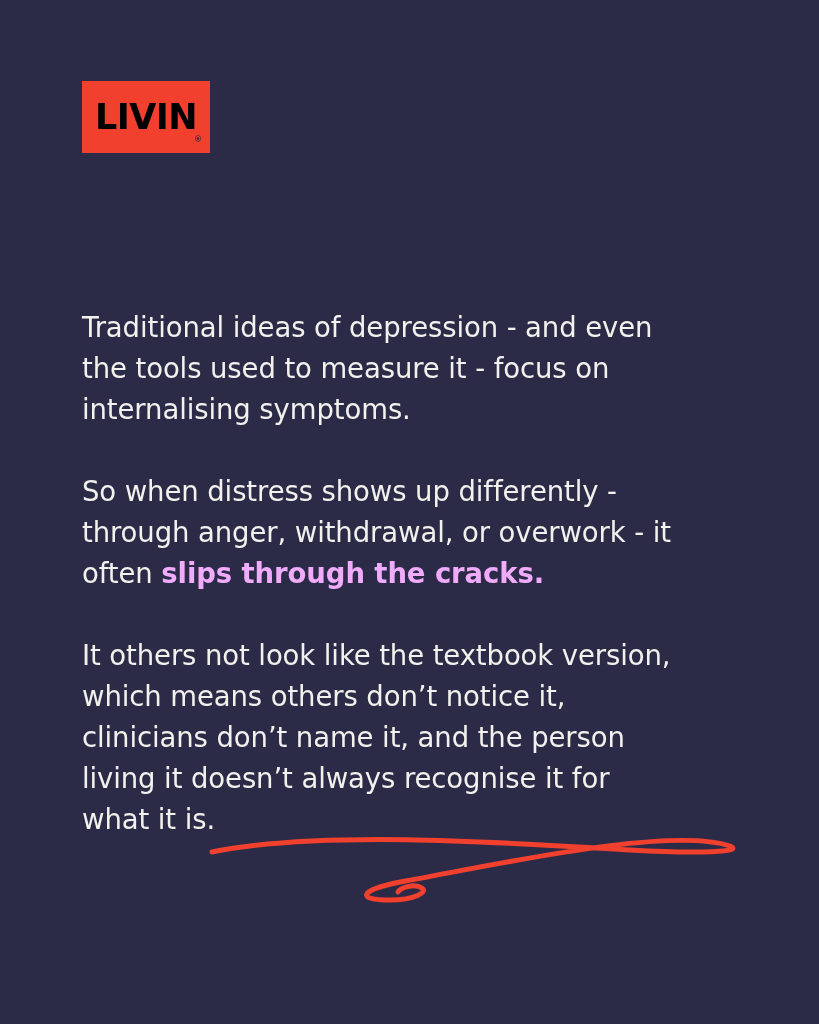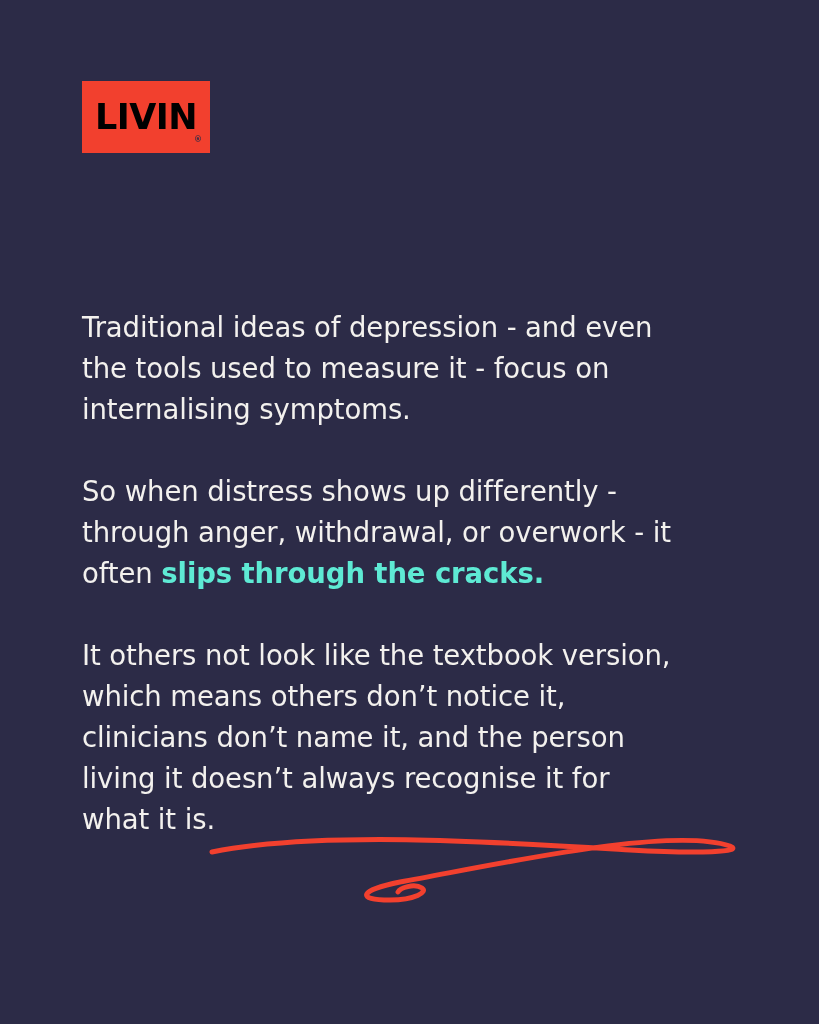--- a/index.html
+++ b/index.html
@@ -54,21 +54,21 @@
     font-family: "DejaVu Sans", sans-serif;
     font-size: 27.5px;
     line-height: 41px;
     font-weight: 400;
     letter-spacing: -0.1px;
     margin-top: 19px;
   }
   .para { margin-bottom: 41px; }
   .para:last-child { margin-bottom: 0; }
   .highlight {
-    color: #5eead4;
+    color: #f0abfc;
     font-weight: bold;
   }
   .swoosh {
     position: absolute;
     left: 200px;
     top: 820px;
     width: 560px;
     height: 100px;
   }
 </style>

